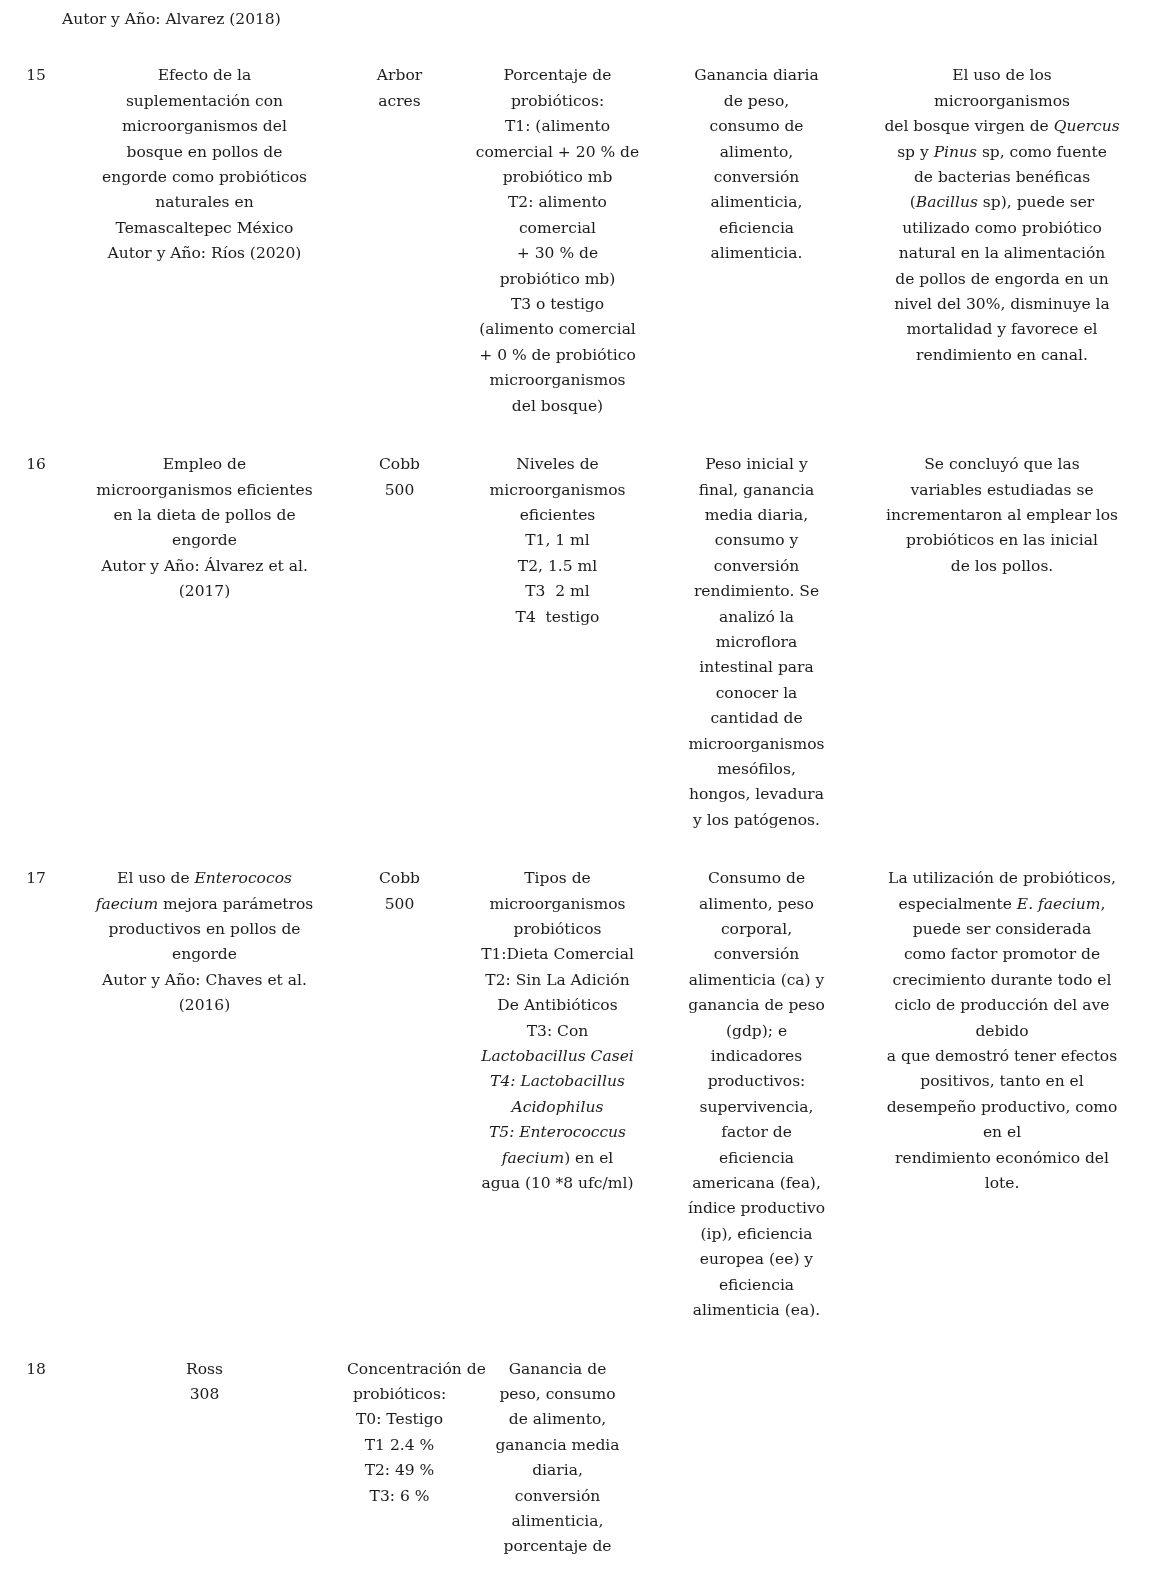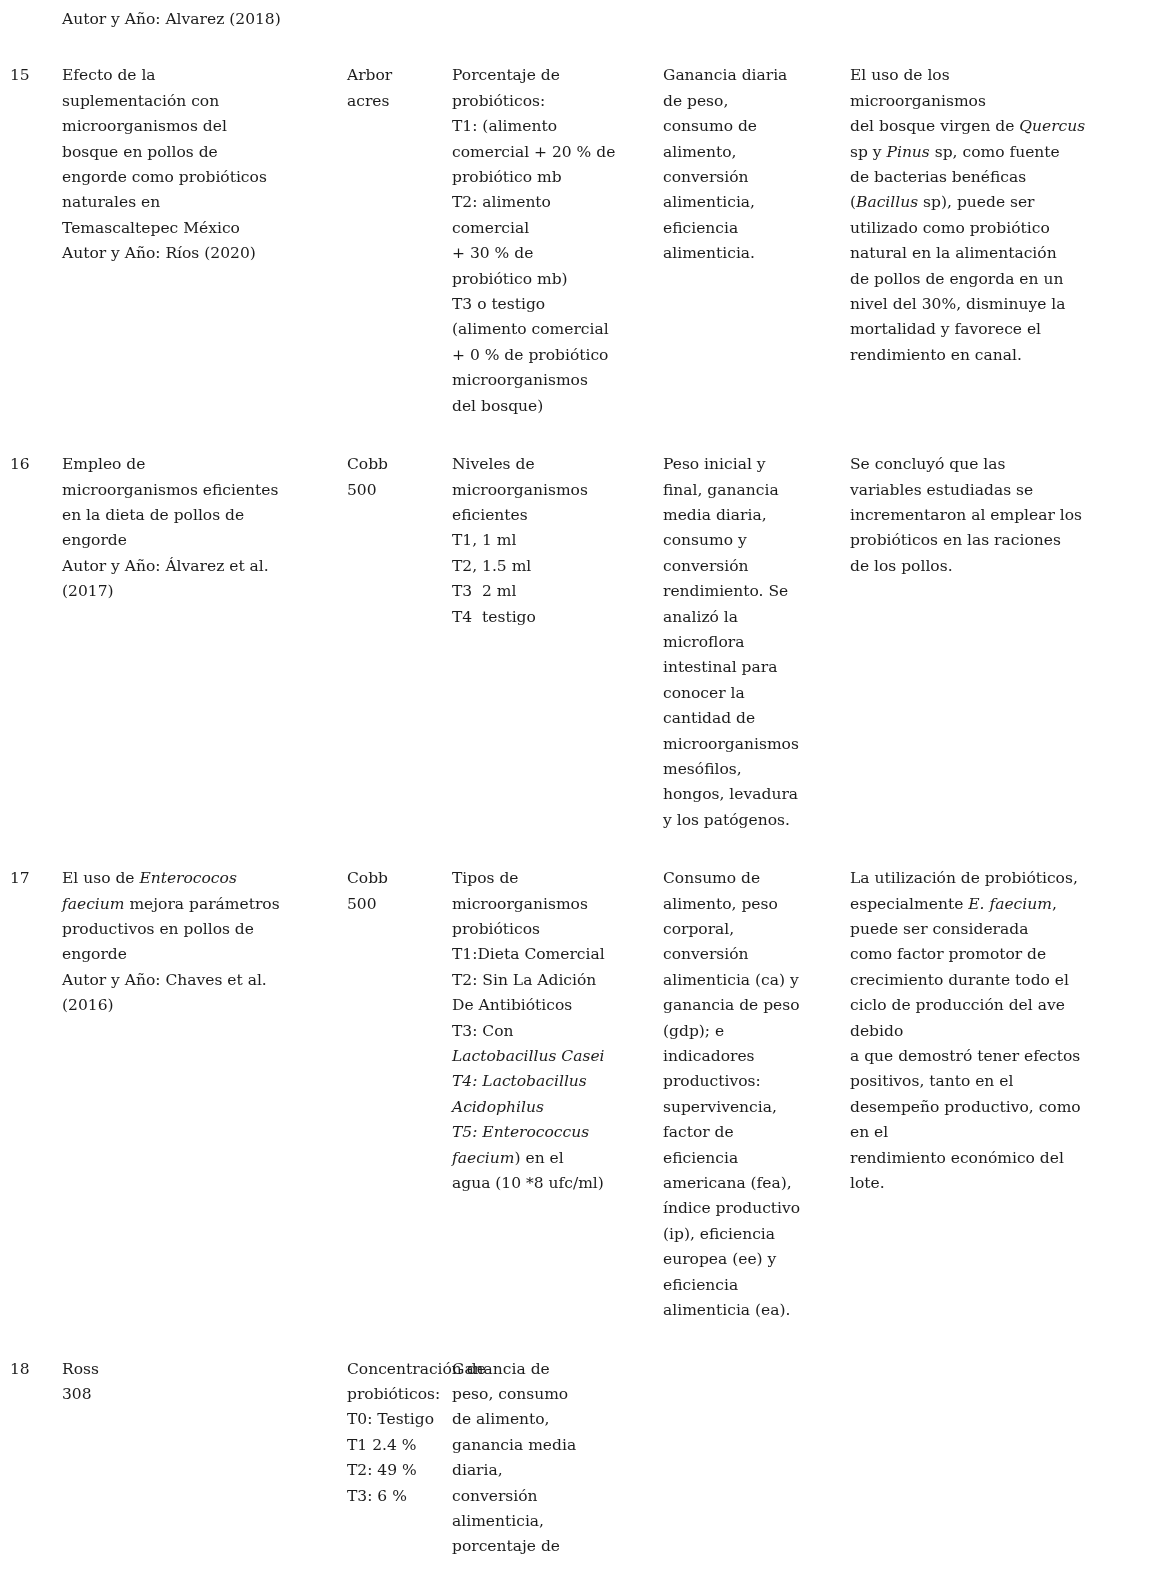--- a/index.html
+++ b/index.html
@@ -26,20 +26,21 @@
     white-space: pre;
   }
   .trow {
     display: grid;
     grid-template-columns: 52px 285px 105px 211px 187px 304px;
     align-items: start;
     margin-bottom: 33px;
   }
   .cell {
     white-space: pre;
+    text-align: center;
   }
   i { font-style: italic; }
 </style>
 </head>
 <body>
 
 <div class="doc">
   <div class="cont-line">Autor y Año: Alvarez (2018)</div>
   <div>
       <div class="trow">
@@ -117,21 +118,21 @@
 intestinal para
 conocer la
 cantidad de
 microorganismos
 mesófilos,
 hongos, levadura
 y los patógenos.</div>
         <div class="cell c-conclusion">Se concluyó que las
 variables estudiadas se
 incrementaron al emplear los
-probióticos en las raciones
+probióticos en las inicial
 de los pollos.</div>
       </div>
       <div class="trow">
         <div class="cell c-num">17</div>
         <div class="cell c-title">El uso de <i>Enterococos
 faecium</i> mejora parámetros
 productivos en pollos de
 engorde
 Autor y Año: Chaves et al.
 (2016)</div>

